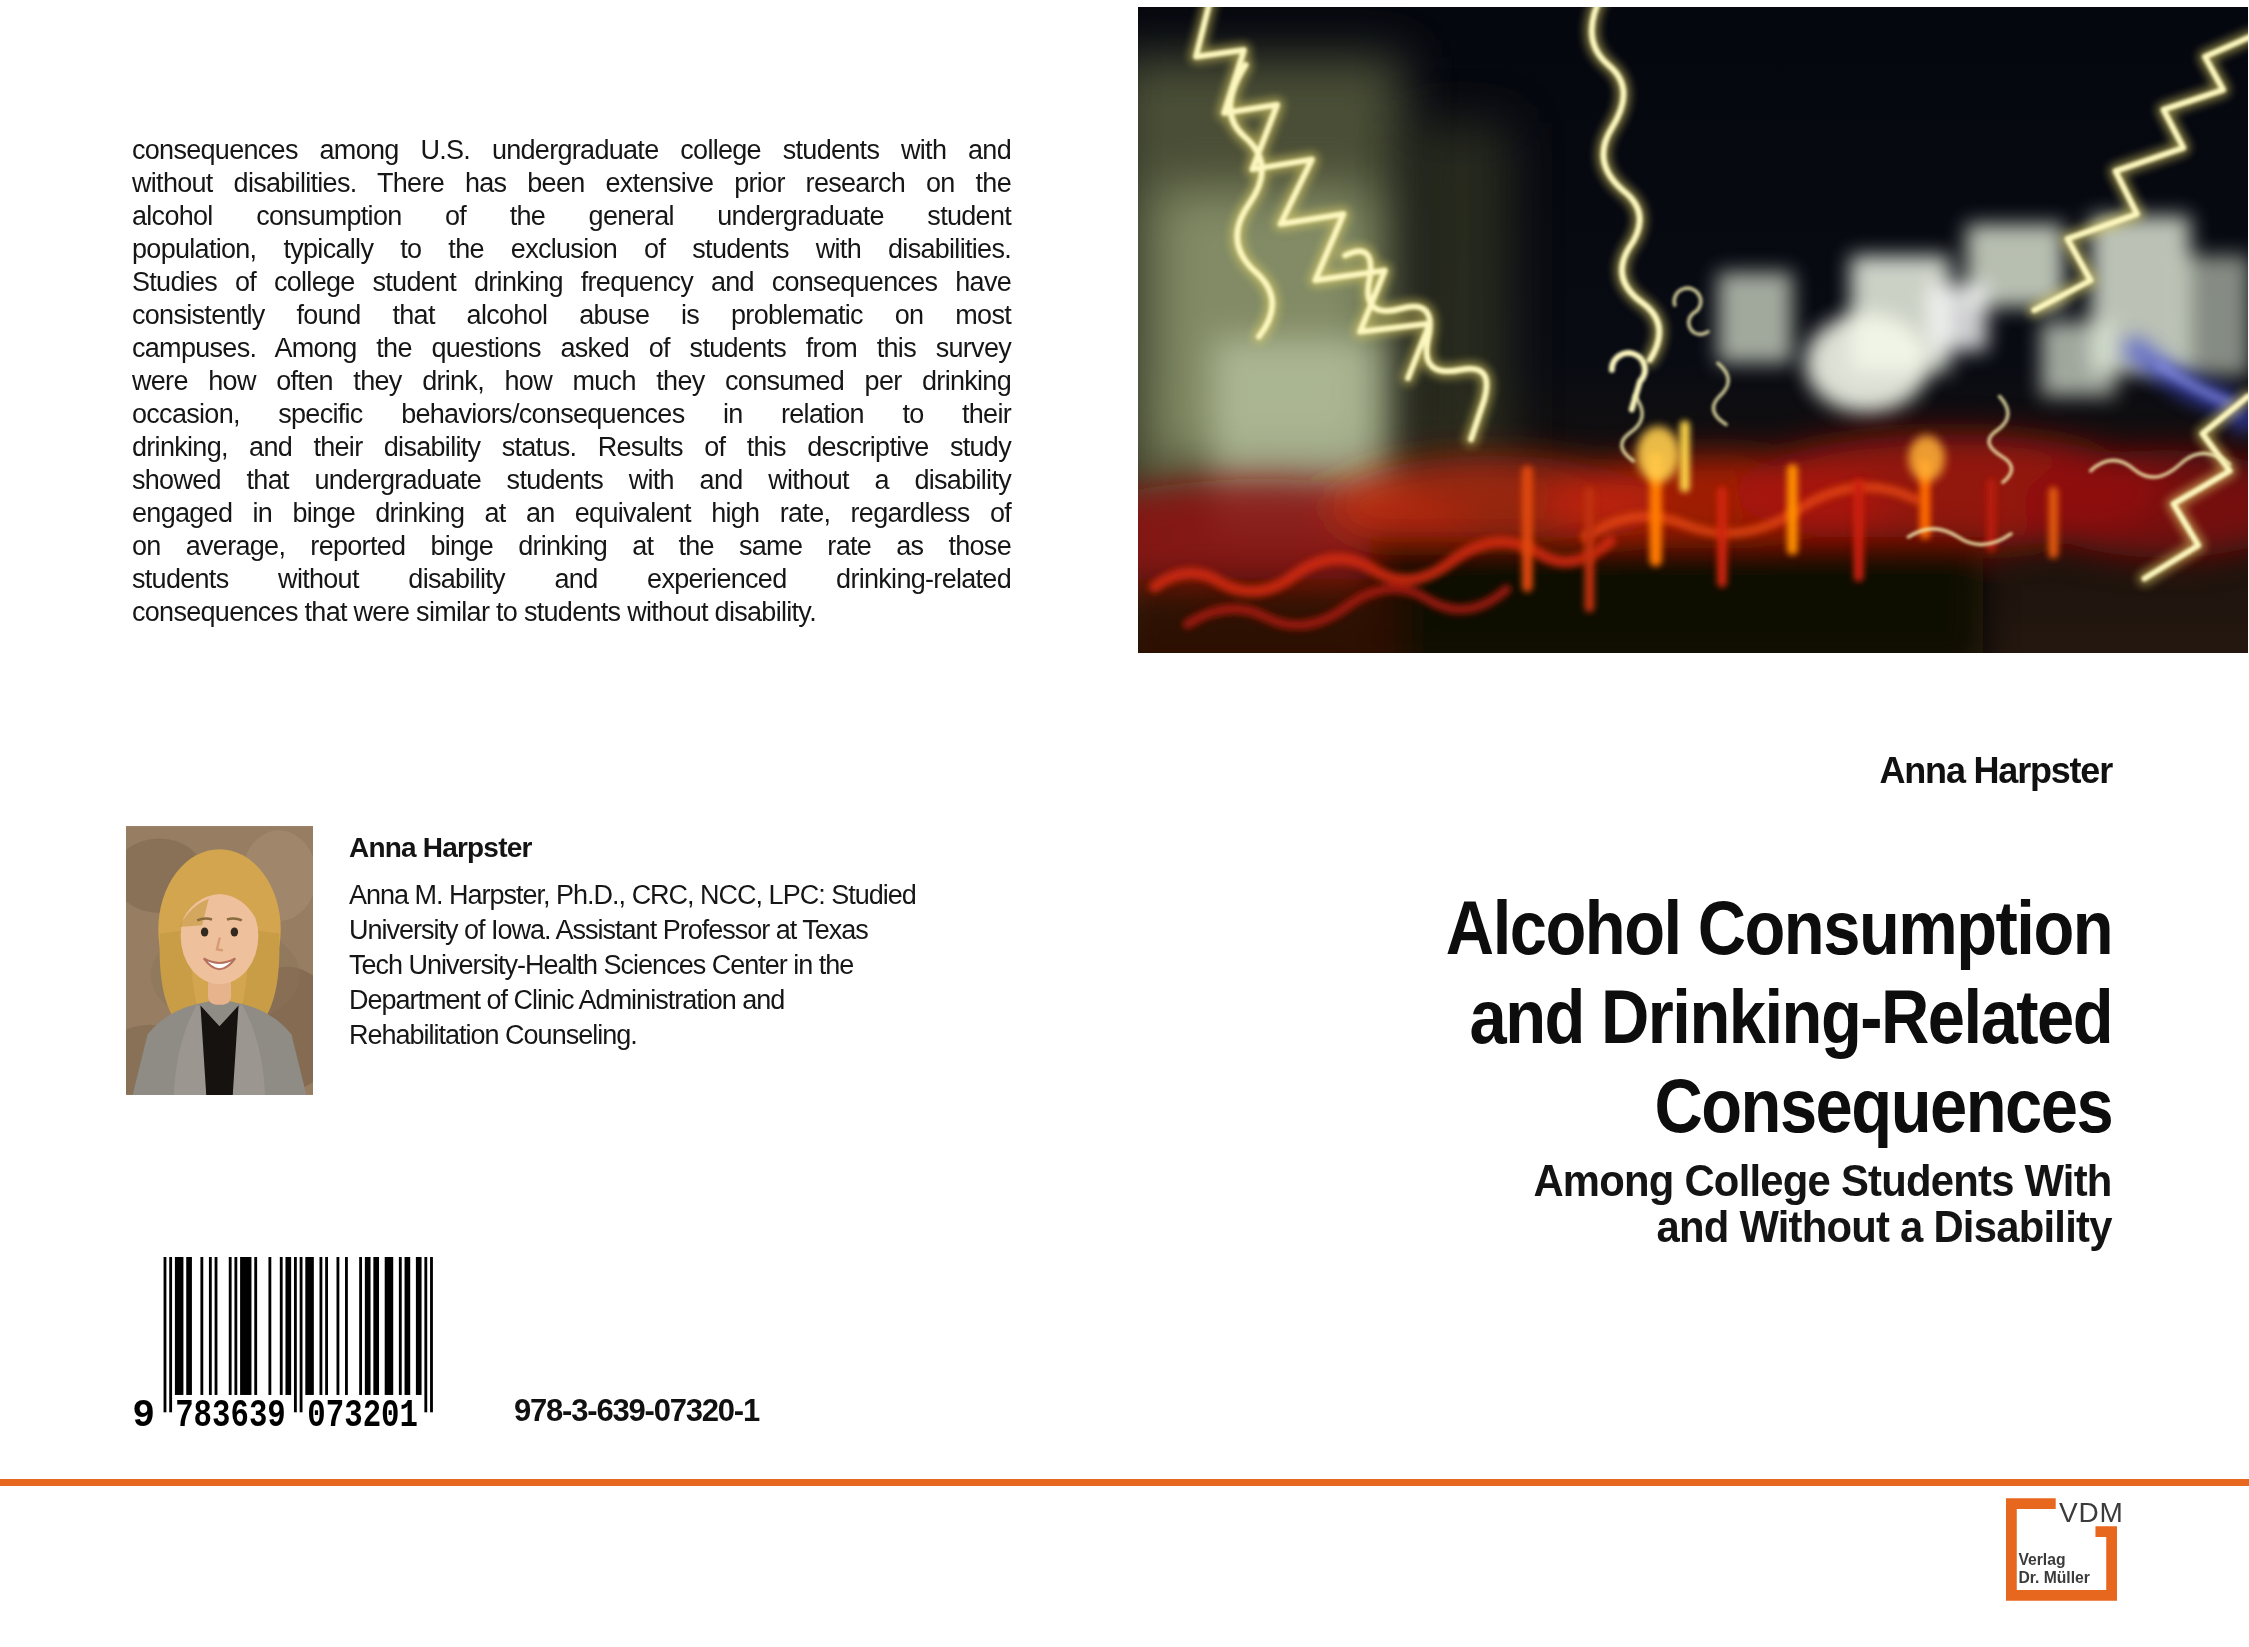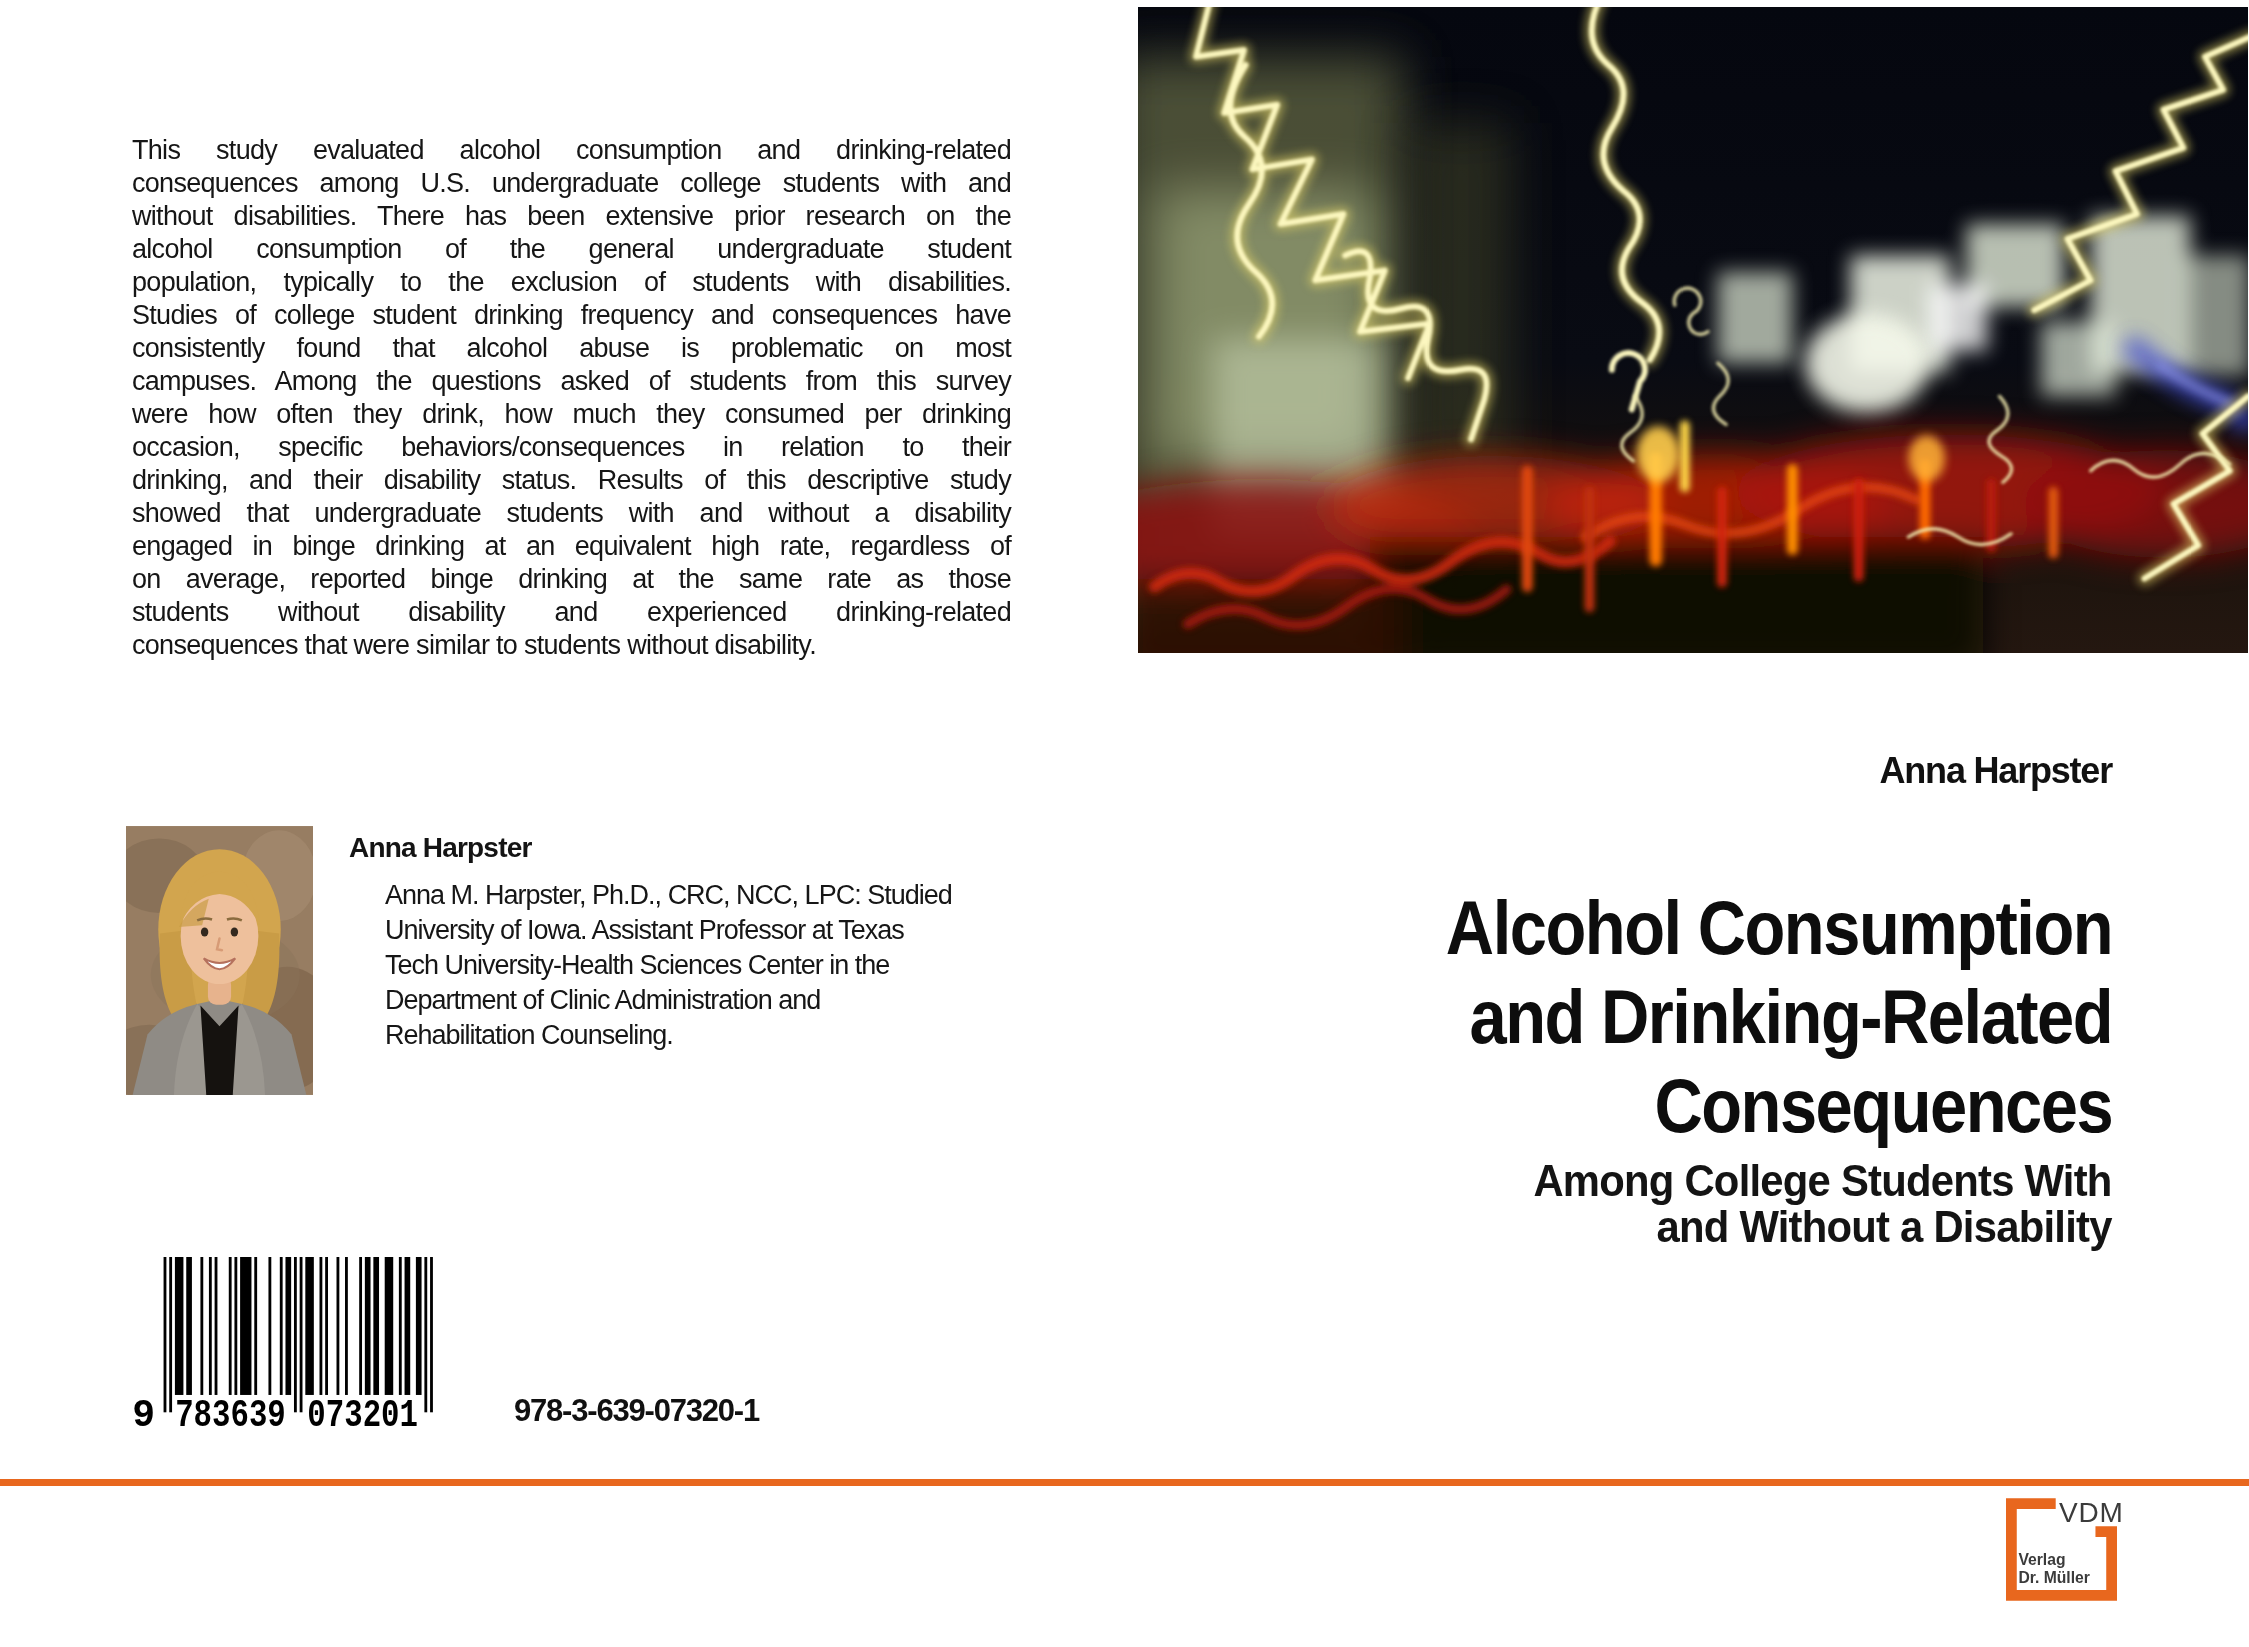--- a/index.html
+++ b/index.html
@@ -10,21 +10,21 @@
   
   .blurb{
     position:absolute;left:132px;top:134px;width:879px;
     font-size:27px;line-height:33px;letter-spacing:-0.7px;color:#161616;
   }
   .jline{text-align:justify;text-align-last:justify;white-space:normal;}
   .jline.last{text-align-last:left;}
   .author-photo{position:absolute;left:126px;top:826px;width:187px;height:269px;}
   .back-author-name{position:absolute;left:349px;top:831px;font-size:28px;line-height:33px;font-weight:bold;letter-spacing:-0.8px;}
   .bio{position:absolute;left:349px;top:878px;font-size:27px;line-height:35px;letter-spacing:-1px;color:#161616;}
-  .bio .bio-line{white-space:nowrap;margin-left:36px;}
+  .bio .bio-line{white-space:nowrap;}
   .barcode-wrap{position:absolute;left:130px;top:1257px;width:348px;height:190px;}
   .isbn-text{position:absolute;left:514px;top:1393px;font-size:31px;font-weight:bold;letter-spacing:-1.2px;color:#111;}
   
   .front-photo{
     position:absolute;left:1138px;top:6.6px;width:1110px;height:646px;
     background:linear-gradient(180deg,#04060d 0%,#070a13 40%,#140e0a 72%,#221510 100%);
     overflow:hidden;
   }
   .front-photo svg{display:block;width:100%;height:100%;}
   .front-author-name{
@@ -48,21 +48,20 @@
   .publisher-logo{position:absolute;left:2006px;top:1498px;width:92px;height:103px;}
   .logo-abbr{position:absolute;left:53px;top:-0.8px;font-size:28px;letter-spacing:0.8px;color:#3b3b3b;}
   .logo-name{position:absolute;left:12.4px;top:53px;font-size:15.7px;line-height:18px;font-weight:bold;color:#3b3b3b;}
 </style>
 </head>
 <body>
 
 <div class="cover">
 
   <div class="blurb">
-    <div class="jline">This study evaluated alcohol consumption and drinking-related</div>
     <div class="jline">consequences among U.S. undergraduate college students with and</div>
     <div class="jline">without disabilities. There has been extensive prior research on the</div>
     <div class="jline">alcohol consumption of the general undergraduate student</div>
     <div class="jline">population, typically to the exclusion of students with disabilities.</div>
     <div class="jline">Studies of college student drinking frequency and consequences have</div>
     <div class="jline">consistently found that alcohol abuse is problematic on most</div>
     <div class="jline">campuses. Among the questions asked of students from this survey</div>
     <div class="jline">were how often they drink, how much they consumed per drinking</div>
     <div class="jline">occasion, specific behaviors/consequences in relation to their</div>
     <div class="jline">drinking, and their disability status. Results of this descriptive study</div>

